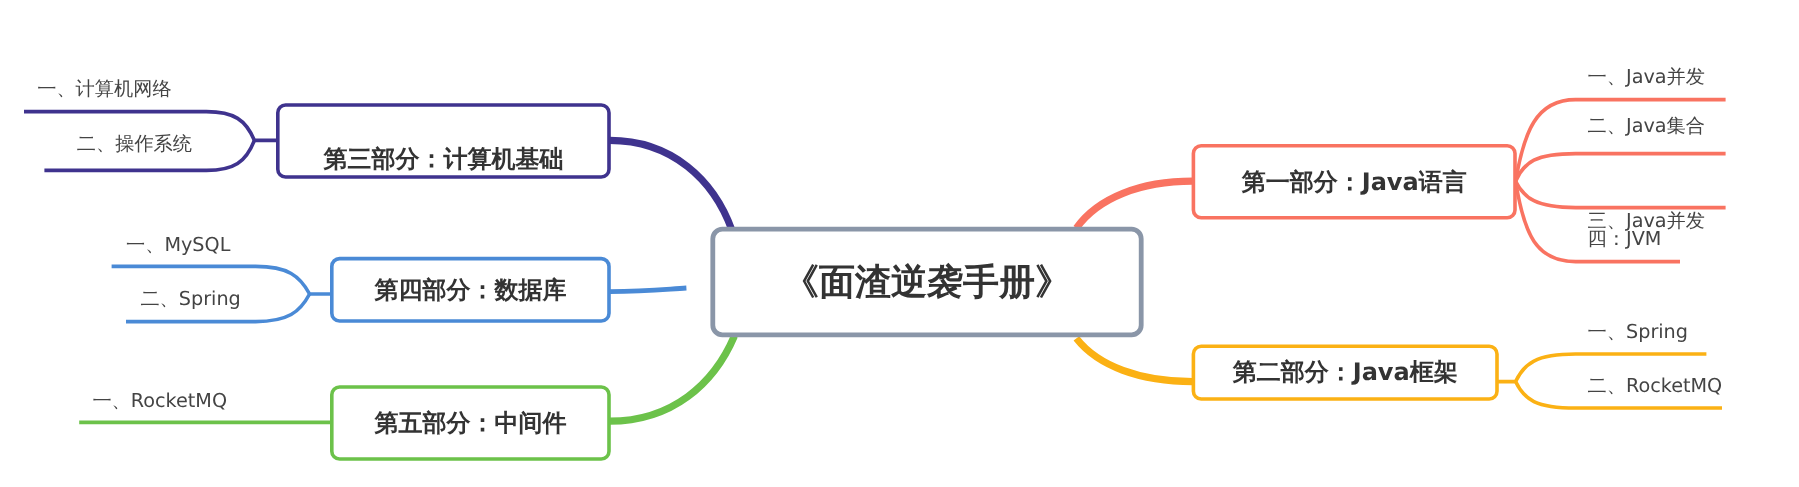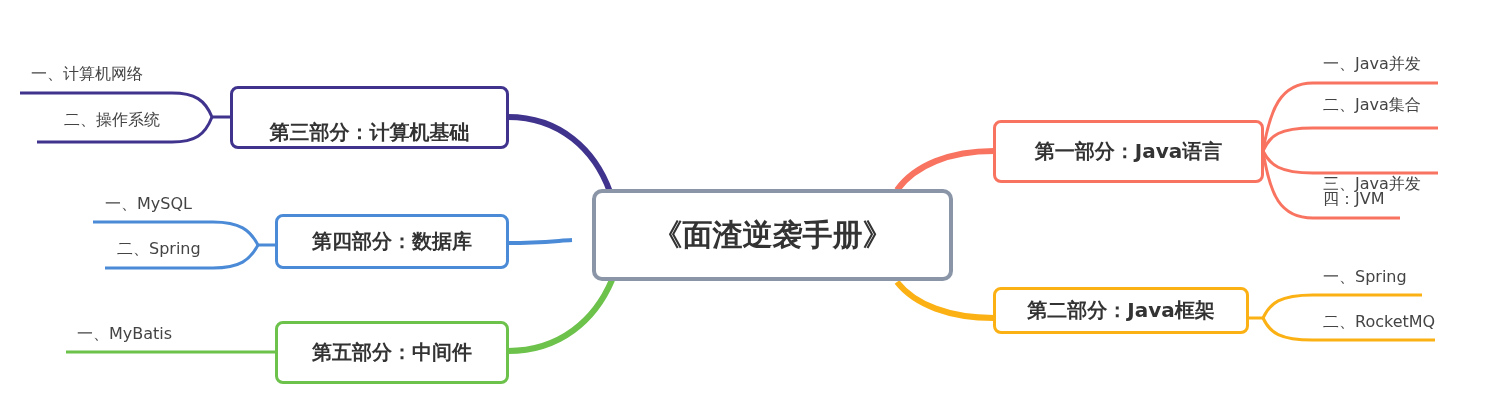--- a/index.html
+++ b/index.html
@@ -71,13 +71,13 @@
 
 <div class="node topic" style="left:275px; top:214px; width:234px; height:55px; border-color:#4a8ad6;">
   <span>第四部分：数据库</span>
 </div>
 <div class="leaf" style="left:105px; top:194px;">一、MySQL</div>
 <div class="leaf" style="left:117px; top:239px;">二、Spring</div>
 
 <div class="node topic" style="left:275px; top:321px; width:234px; height:63px; border-color:#6cc24a;">
   <span>第五部分：中间件</span>
 </div>
-<div class="leaf" style="left:77px; top:324px;">一、MyBatis</div>
+<div class="leaf" style="left:77px; top:324px;">一、RocketMQ</div>
 
 </body></html>

